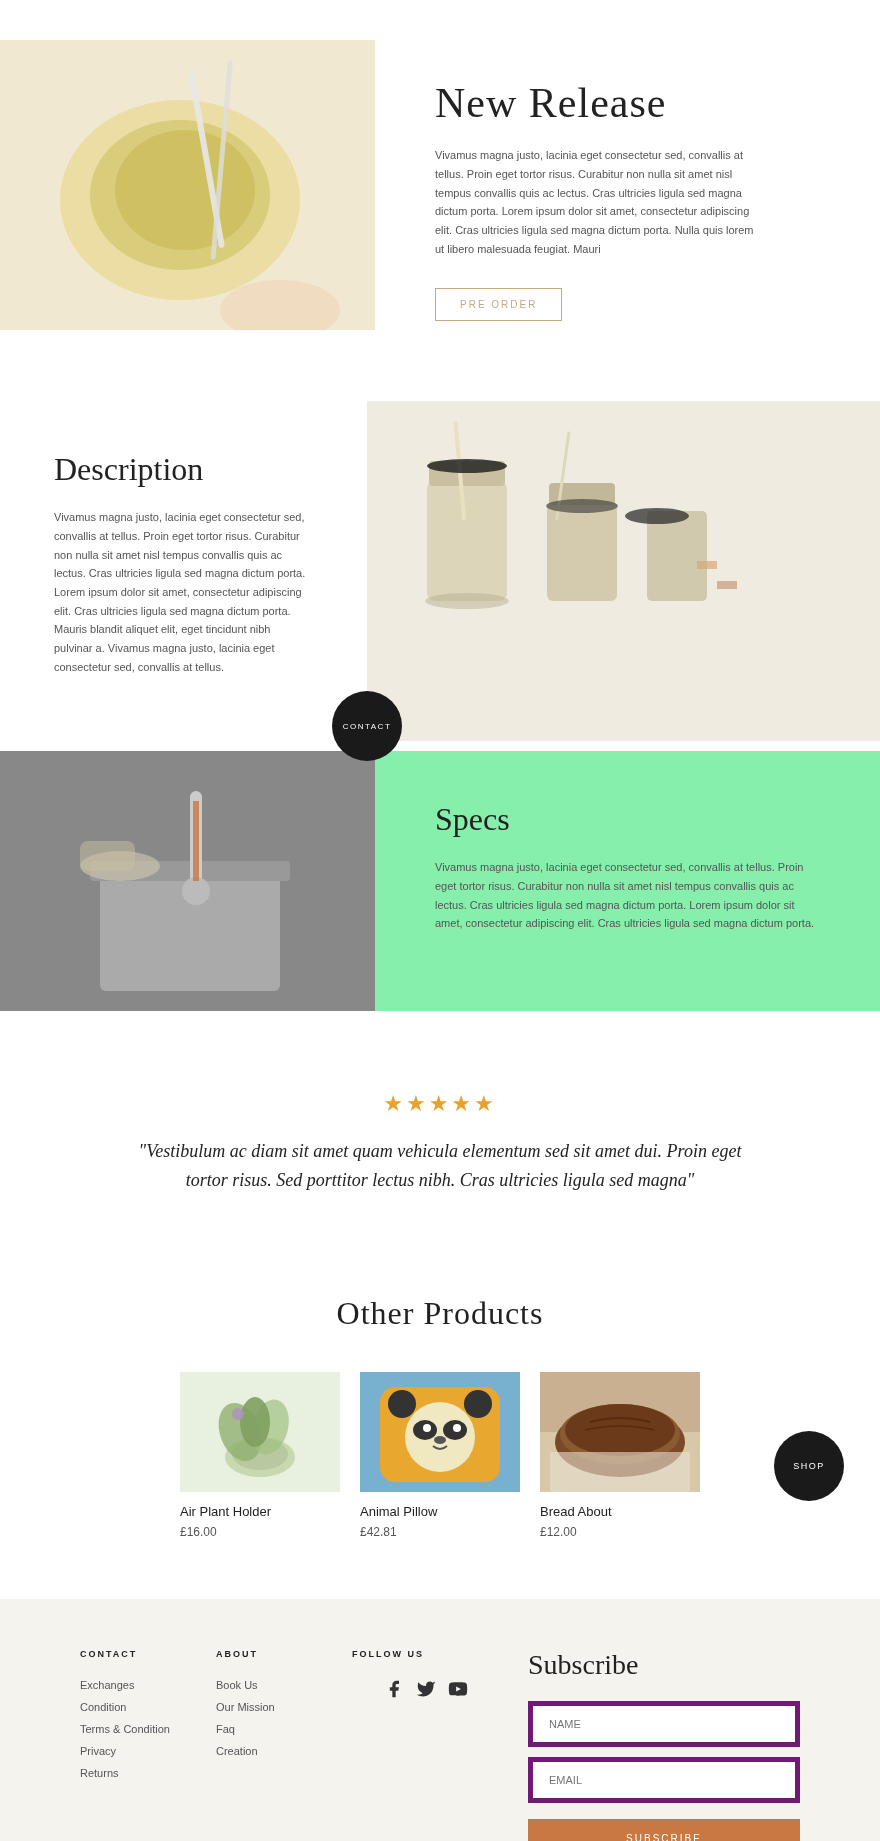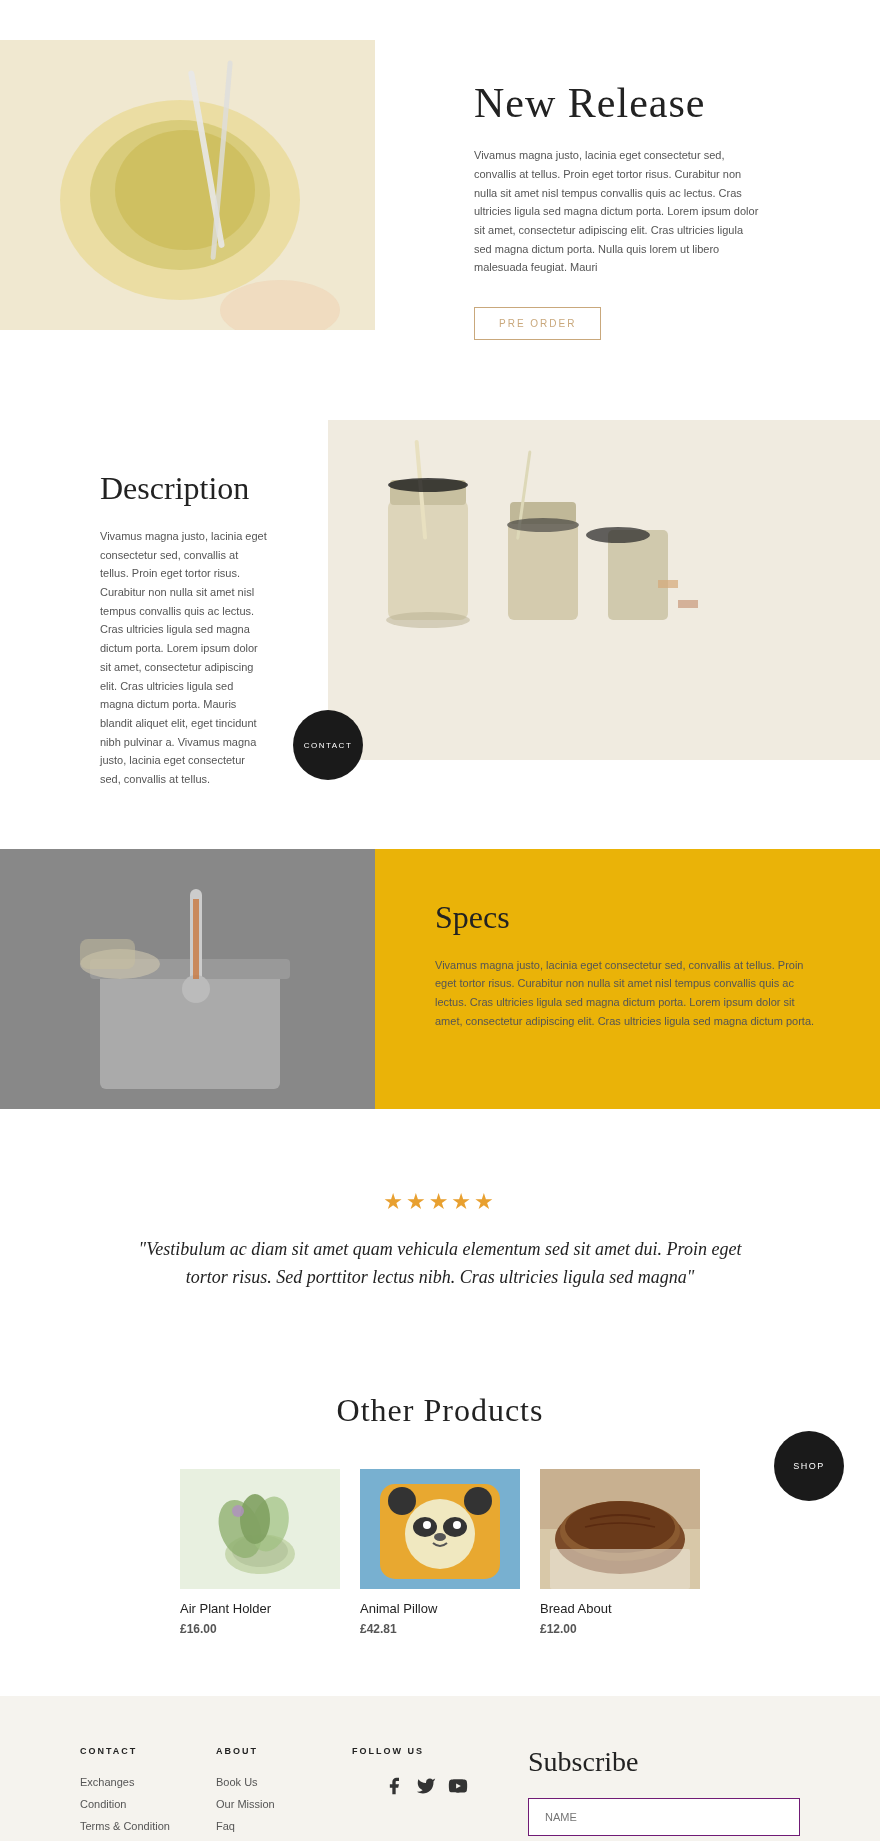--- a/index.html
+++ b/index.html
@@ -3,21 +3,20 @@
   <meta charset="utf-8">
   <style>
     * { box-sizing: border-box; margin: 0; padding: 0; }
     body { font-family: Georgia, 'Times New Roman', serif; background: #fff; color: #222; width: 880px; }
 
     
     .hero-section {
       display: flex;
       align-items: flex-start;
       padding: 40px 60px 40px 0;
-      gap: 39px;
     }
     .hero-image {
       width: 375px;
       height: 290px;
       background: linear-gradient(135deg, #f5e6c8 0%, #e8d5a0 30%, #d4c080 60%, #c8b870 100%);
       flex-shrink: 0;
       position: relative;
       overflow: hidden;
     }
     .hero-content {
@@ -49,22 +48,22 @@
       font-family: Arial, sans-serif;
     }
 
     
     .desc-section {
       display: flex;
       align-items: flex-start;
       min-height: 340px;
     }
     .desc-content {
-      width: 328px;
-      padding: 50px 60px 50px 100px;
+      width: 367px;
+      padding: 50px 60px 50px 54px;
       flex-shrink: 0;
     }
     .desc-title {
       font-size: 32px;
       font-weight: 400;
       margin-bottom: 20px;
     }
     .desc-text {
       font-size: 11px;
       line-height: 1.7;
@@ -105,21 +104,21 @@
     }
     .specs-image {
       width: 375px;
       height: 260px;
       background: linear-gradient(135deg, #888 0%, #aaa 30%, #ccc 60%, #bbb 100%);
       flex-shrink: 0;
     }
     .specs-content {
       flex: 1;
       padding: 50px 60px;
-      background: #eab308;
+      background: #86efac;
       min-height: 260px;
     }
     .specs-title {
       font-size: 32px;
       font-weight: 400;
       margin-bottom: 20px;
     }
     .specs-text {
       font-size: 11px;
       line-height: 1.7;
@@ -188,21 +187,20 @@
     .product-name {
       font-size: 13px;
       font-weight: 400;
       margin-bottom: 6px;
       font-family: Arial, sans-serif;
     }
     .product-price {
       font-size: 12px;
       color: #555;
       font-family: Arial, sans-serif;
-      font-weight: bold;
     }
 
     
     .shop-circle {
       position: fixed;
       bottom: 340px;
       right: 36px;
       width: 70px;
       height: 70px;
       background: #1a1a1a;
@@ -263,21 +261,21 @@
       flex: 2;
       padding-left: 40px;
     }
     .subscribe-title {
       font-size: 28px;
       font-weight: 400;
       margin-bottom: 20px;
     }
     .subscribe-input {
       width: 100%;
-      border: 1px solid #701a75;
+      border: 5px solid #701a75;
       padding: 12px 16px;
       font-size: 11px;
       font-family: Arial, sans-serif;
       margin-bottom: 10px;
       background: #fff;
       color: #999;
       outline: none;
     }
     .subscribe-btn {
       width: 100%;

